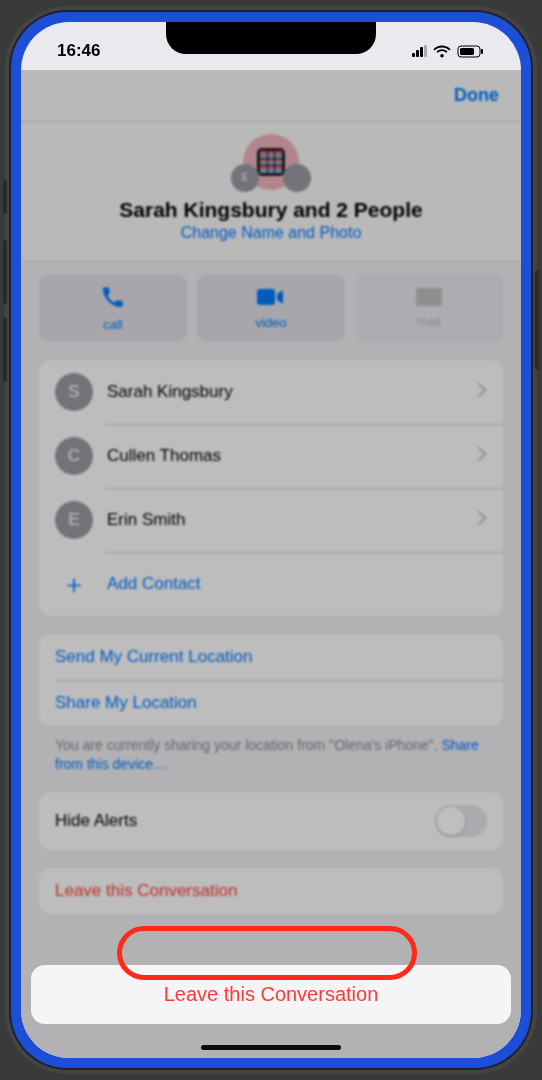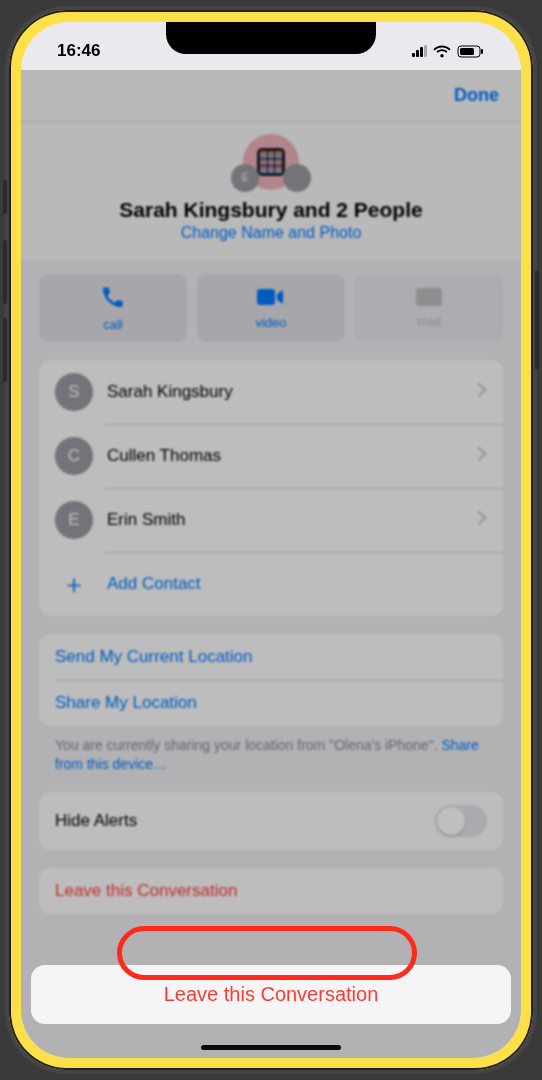--- a/index.html
+++ b/index.html
@@ -9,21 +9,21 @@
       width: 542px;
       height: 1080px;
       display: flex;
       align-items: center;
       justify-content: center;
       overflow: hidden;
     }
     .frame {
       width: 524px;
       height: 1060px;
-      background: #fde047;
+      background: #1d4ed8;
       border-radius: 58px;
       position: relative;
       box-shadow: 0 0 0 4px #444, inset 0 0 0 2px #222;
       padding: 12px;
     }
     .screen {
       width: 100%;
       height: 100%;
       background: #e9e9ee;
       border-radius: 48px;

